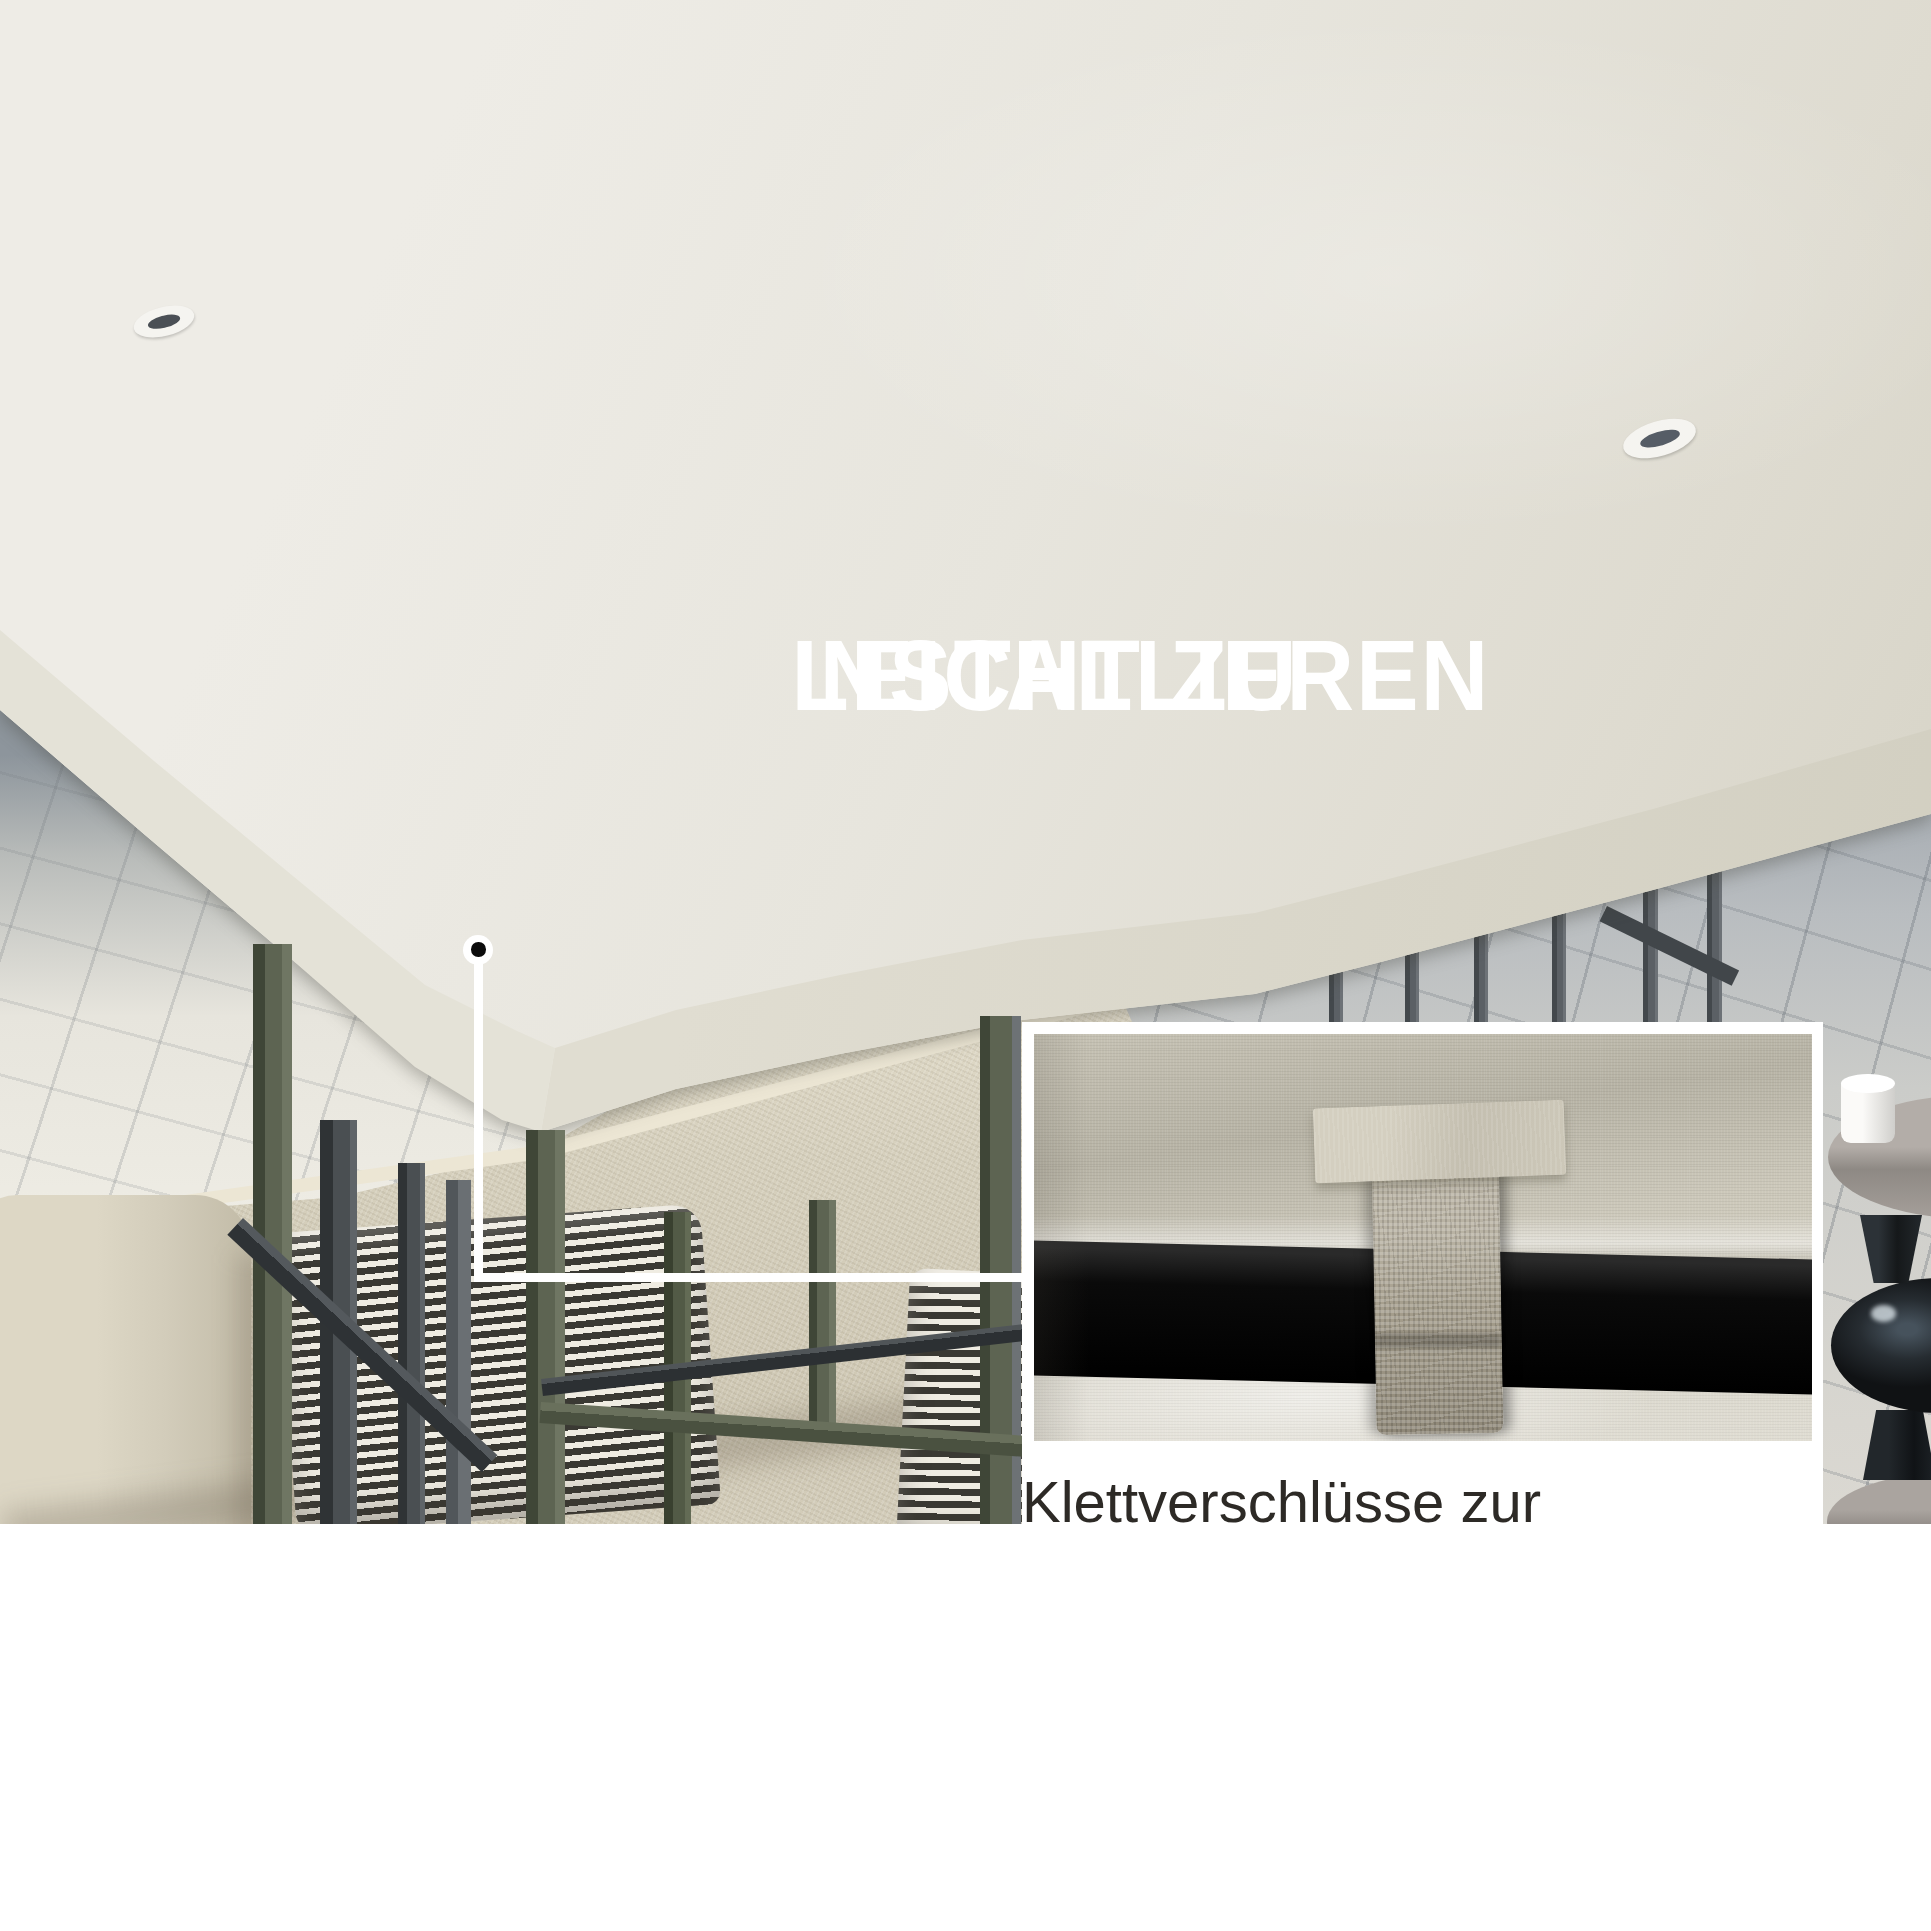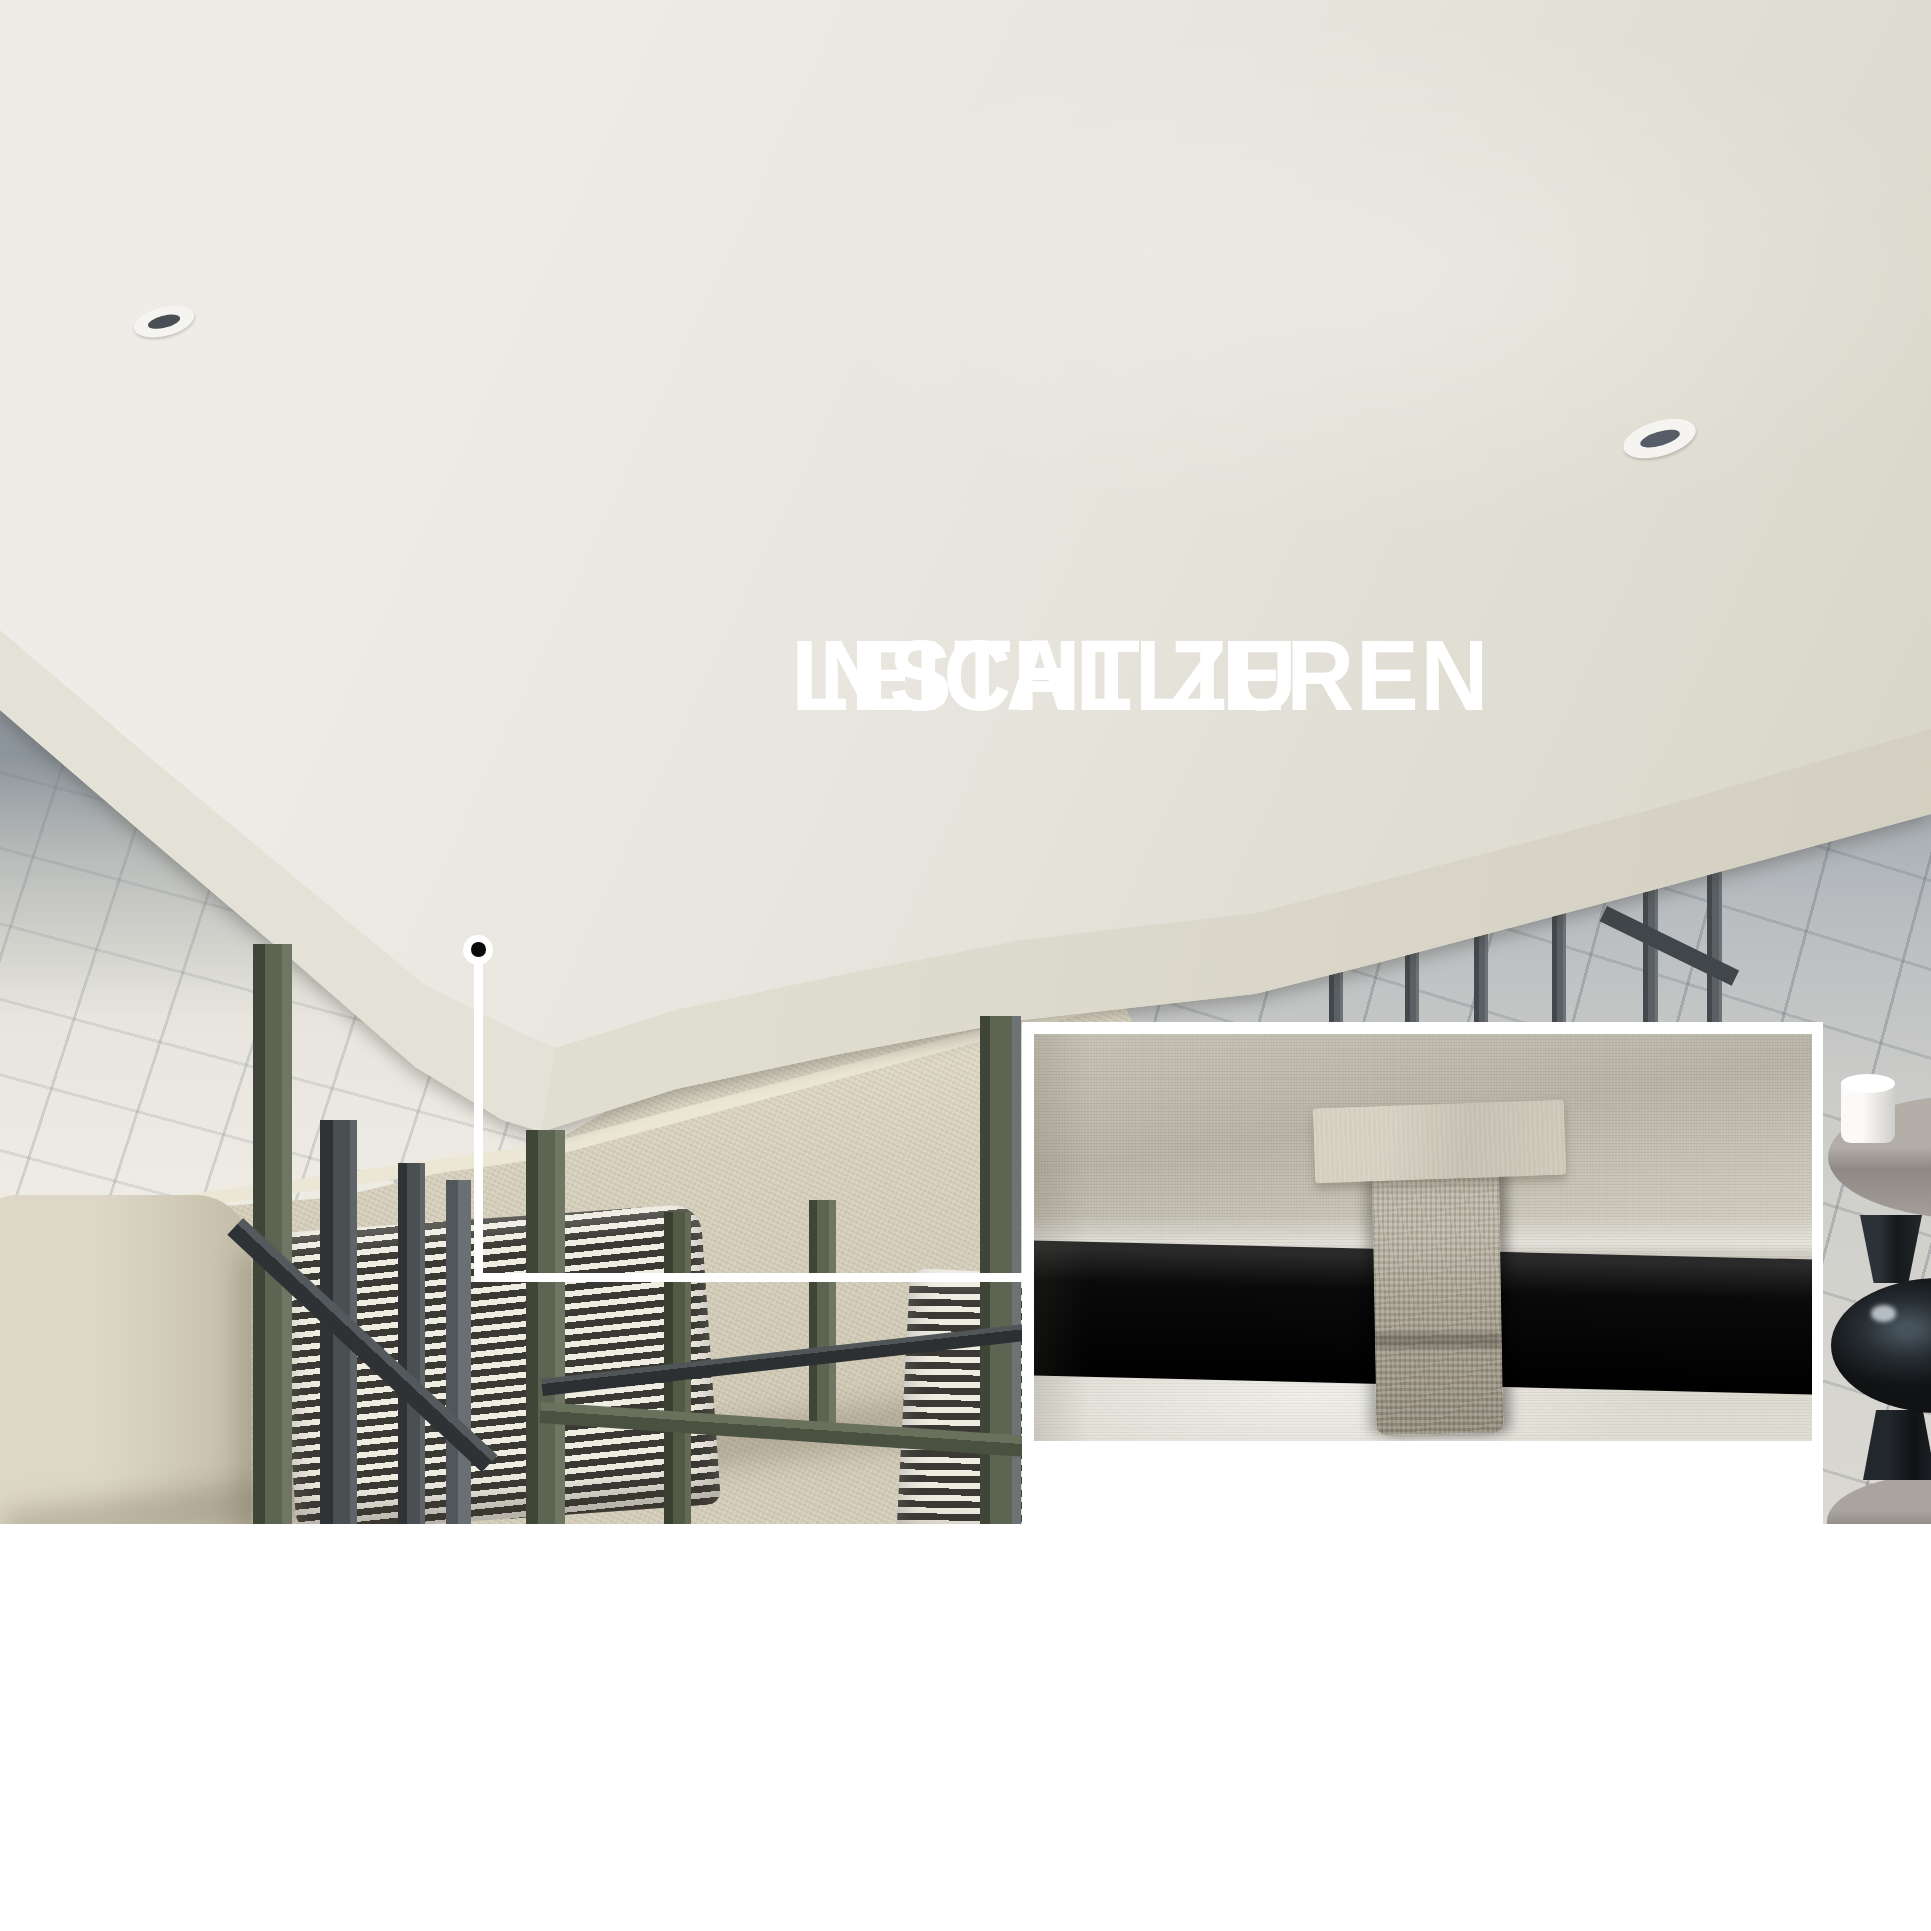--- a/index.html
+++ b/index.html
@@ -290,17 +290,18 @@
       <div class="ph-top-fabric"></div>
       <div class="ph-bottom-fabric"></div>
       <div class="ph-bar"></div>
       <div class="ph-strap"></div>
       <div class="ph-strap-fold"></div>
       <div class="ph-frizz"></div>
       <div class="ph-tab"></div>
       <div class="ph-vignette"></div>
     </div>
     <div class="inset-caption">
+      <div>Klettverschlüsse zur</div>
     </div>
   </div>
 
 </div>
 
 
 </body></html>

